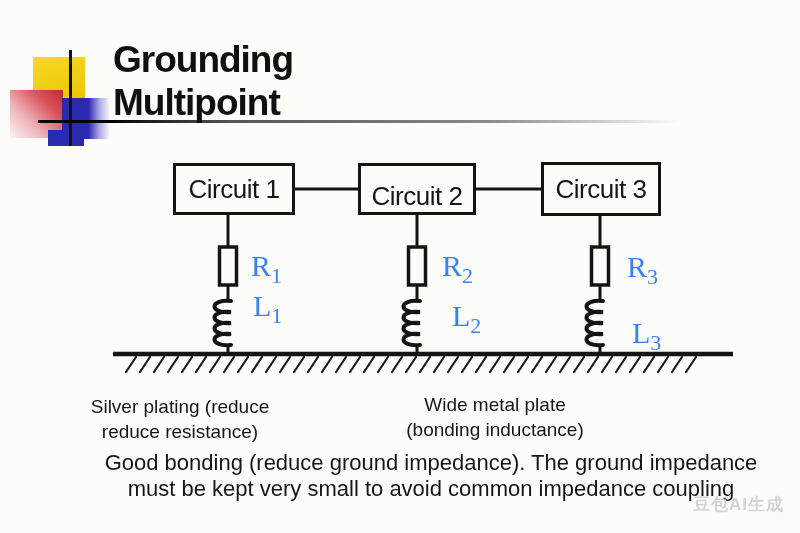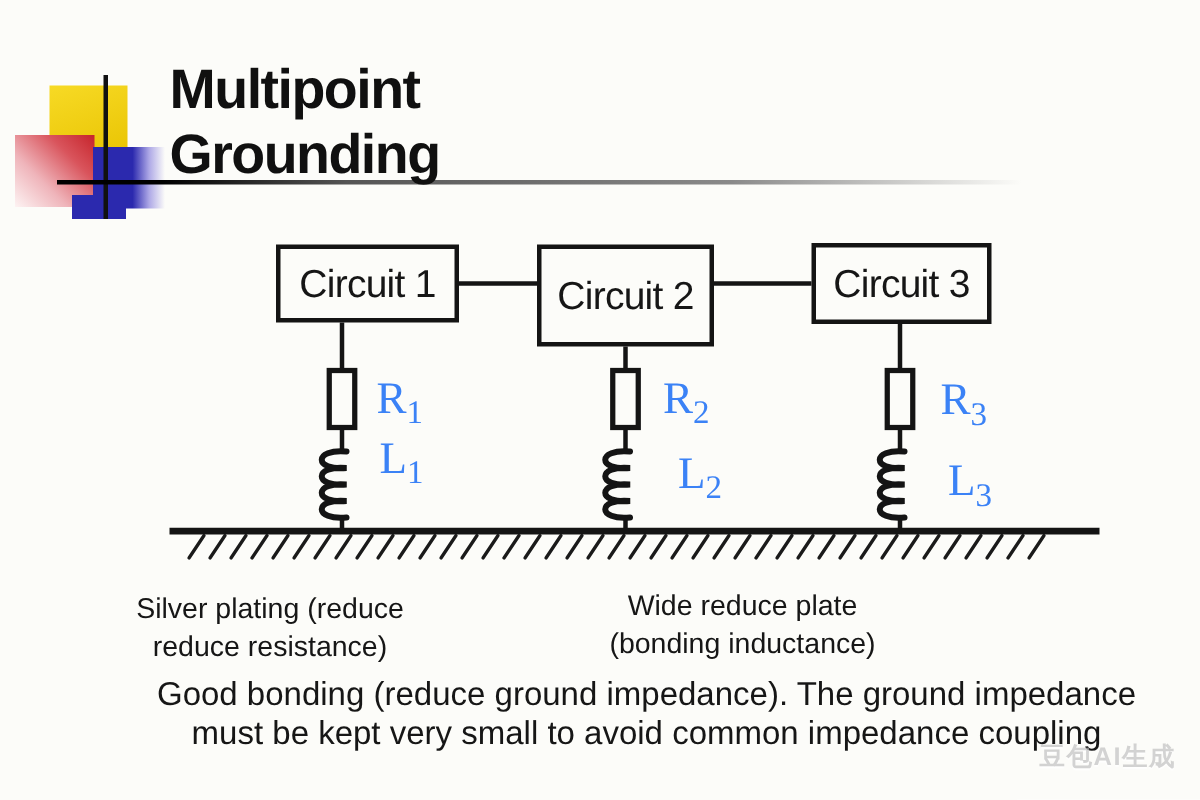--- a/index.html
+++ b/index.html
@@ -32,32 +32,32 @@
   .title span{display:block;}
   
   .schematic{position:absolute;left:0;top:0;width:800px;height:533px;}
   
   .cbox{
     position:absolute;box-sizing:border-box;
     border:3px solid #141414;background:#fcfcf9;
     display:flex;align-items:center;justify-content:center;
     font-size:26px;letter-spacing:-0.5px;color:#161616;
   }
-  .cbox1{left:173px;top:163px;width:122px;height:52px;margin-left:11px;}
-  .cbox2{left:358px;top:163px;width:118px;height:68px;}
+  .cbox1{left:173px;top:163px;width:122px;height:52px;}
+  .cbox2{left:358px;top:163px;width:118px;height:52px;align-items:flex-end;}
   .cbox3{left:541px;top:162px;width:120px;height:54px;}
   
   .rl{
     position:absolute;
     font-family:"Liberation Serif",serif;
     font-size:30px;color:#3b82f6;white-space:nowrap;
   }
   .rl .sub{font-size:22px;vertical-align:-7px;}
   .r1{left:251px;top:249px;} .r2{left:442px;top:249px;} .r3{left:627px;top:250px;}
-  .l1{left:253px;top:289px;} .l2{left:452px;top:299px;} .l3{left:632px;top:304px;}
+  .l1{left:253px;top:289px;} .l2{left:452px;top:299px;} .l3{left:632px;top:316px;}
   
   .anno{
     position:absolute;text-align:center;
     font-size:19px;line-height:25px;color:#161616;
   }
   .anno span{display:block;}
   .anno1{left:70px;top:394px;width:220px;}
   .anno2{left:256px;top:394px;width:160px;}
   .anno3{left:395px;top:392px;width:200px;}
   
@@ -81,22 +81,22 @@
 <div class="slide">
 
   <div class="deco deco-yellow"></div>
   <div class="deco deco-red"></div>
   <div class="deco deco-blue"></div>
   <div class="deco deco-blue-tab"></div>
   <div class="deco deco-vline"></div>
   <div class="deco title-rule"></div>
 
   <div class="title">
+    <span>Grounding</span>
     <span>Multipoint</span>
-    <span>Grounding</span>
   </div>
 
   <svg class="schematic" viewBox="0 0 800 533" xmlns="http://www.w3.org/2000/svg">
     <defs>
       <path id="coilpath" d="M0 0 C-22 -2 -22 13 0 11 C-22 9 -22 24 0 22 C-22 20 -22 35 0 33 C-22 31 -22 46 0 44" fill="none" stroke="#141414" stroke-width="4" stroke-linecap="round"></path>
     </defs>
 
     <line x1="294" y1="189" x2="360" y2="189" stroke="#141414" stroke-width="3"></line>
     <line x1="474" y1="189" x2="543" y2="189" stroke="#141414" stroke-width="3"></line>
 
@@ -179,21 +179,21 @@
   <div class="rl r3"><span>R</span><span class="sub">3</span></div>
   <div class="rl l1"><span>L</span><span class="sub">1</span></div>
   <div class="rl l2"><span>L</span><span class="sub">2</span></div>
   <div class="rl l3"><span>L</span><span class="sub">3</span></div>
 
   <div class="anno anno1">
     <span>Silver plating (reduce</span>
     <span>reduce resistance)</span>
   </div>
   <div class="anno anno3">
-    <span>Wide reduce plate</span>
+    <span>Wide metal plate</span>
     <span>(bonding inductance)</span>
   </div>
 
   <div class="caption">
     <span>Good bonding (reduce ground impedance). The ground impedance</span>
     <span>must be kept very small to avoid common impedance coupling</span>
   </div>
 
   <div class="watermark">豆包AI生成</div>
 

